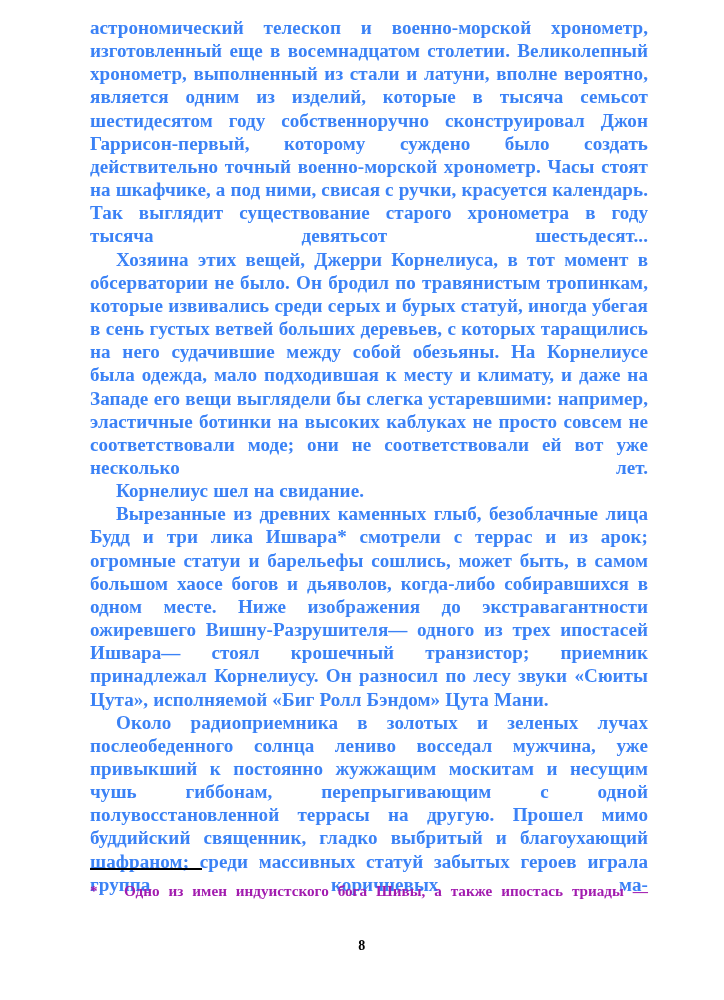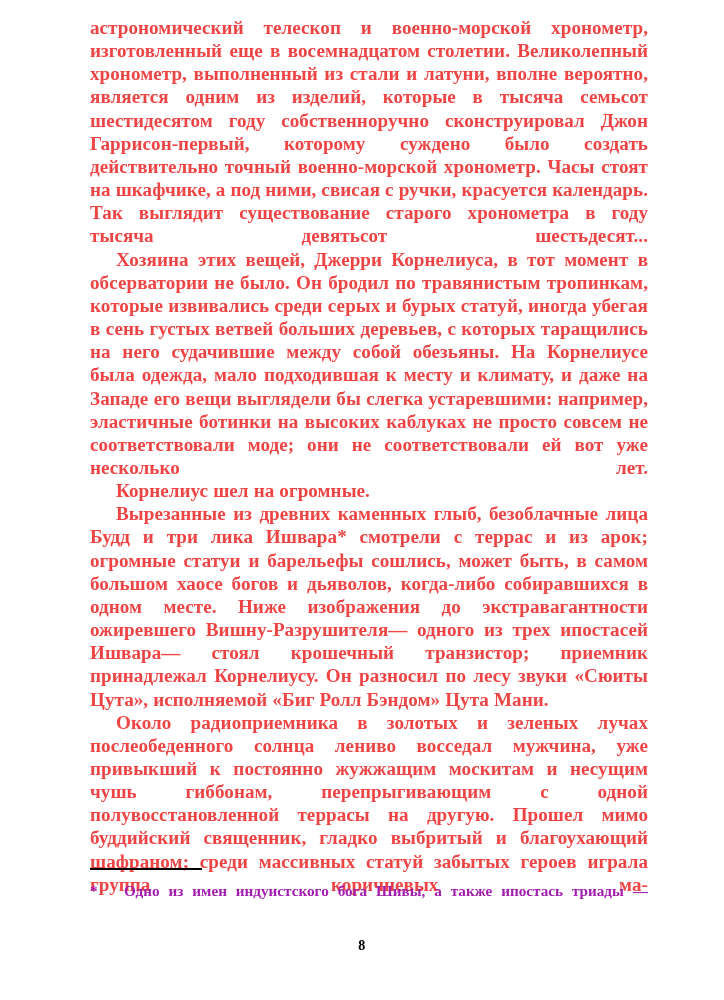--- a/index.html
+++ b/index.html
@@ -30,21 +30,21 @@
   .para {
     margin: 0;
     font-size: 19.1px;
     line-height: 23.15px;
     text-align: justify;
     text-justify: inter-word;
     text-indent: 26px;
     letter-spacing: 0.05px;
     word-spacing: 0.2px;
     font-weight: 600;
-    color: #ef4444;
+    color: #3b82f6;
   }
 
   
   .para.continuation {
     text-indent: 0;
   }
 
   
   .para.full-justify {
     text-align-last: justify;
@@ -105,21 +105,21 @@
 <body>
 
 <div class="page">
 
   <div class="text-column">
 
     <p class="para continuation full-justify">астрономический телескоп и военно-морской хронометр, изготовленный еще в восемнадцатом столетии. Великолепный хронометр, выполненный из стали и латуни, вполне вероятно, является одним из изделий, которые в тысяча семьсот шестидесятом году собственноручно сконструировал Джон Гаррисон-первый, которому суждено было создать действительно точный военно-морской хронометр. Часы стоят на шкафчике, а под ними, свисая с ручки, красуется календарь. Так выглядит существование старого хронометра в году тысяча девятьсот шестьдесят...</p>
 
     <p class="para full-justify">Хозяина этих вещей, Джерри Корнелиуса, в тот момент в обсерватории не было. Он бродил по травянистым тропинкам, которые извивались среди серых и бурых статуй, иногда убегая в сень густых ветвей больших деревьев, с которых таращились на него судачившие между собой обезьяны. На Корнелиусе была одежда, мало подходившая к месту и климату, и даже на Западе его вещи выглядели бы слегка устаревшими: например, эластичные ботинки на высоких каблуках не просто совсем не соответствовали моде; они не соответствовали ей вот уже несколько лет.</p>
 
-    <p class="para">Корнелиус шел на огромные.</p>
+    <p class="para">Корнелиус шел на свидание.</p>
 
     <p class="para">Вырезанные из древних каменных глыб, безоблачные лица Будд и три лика Ишвара* смотрели с террас и из арок; огромные статуи и барельефы сошлись, может быть, в самом большом хаосе богов и дьяволов, когда-либо собиравшихся в одном месте. Ниже изображения до экстравагантности ожиревшего Вишну-Разрушителя— одного из трех ипостасей Ишвара— стоял крошечный транзистор; приемник принадлежал Корнелиусу. Он разносил по лесу звуки «Сюиты Цута», исполняемой «Биг Ролл Бэндом» Цута Мани.</p>
 
     <p class="para full-justify">Около радиоприемника в золотых и зеленых лучах послеобеденного солнца лениво восседал мужчина, уже привыкший к постоянно жужжащим москитам и несущим чушь гиббонам, перепрыгивающим с одной полувосстановленной террасы на другую. Прошел мимо буддийский священник, гладко выбритый и благоухающий шафраном; среди массивных статуй забытых героев играла группа коричневых ма-</p>
 
   </div>
 
   <div class="footnote-block">
     <div class="footnote-rule"></div>
 

